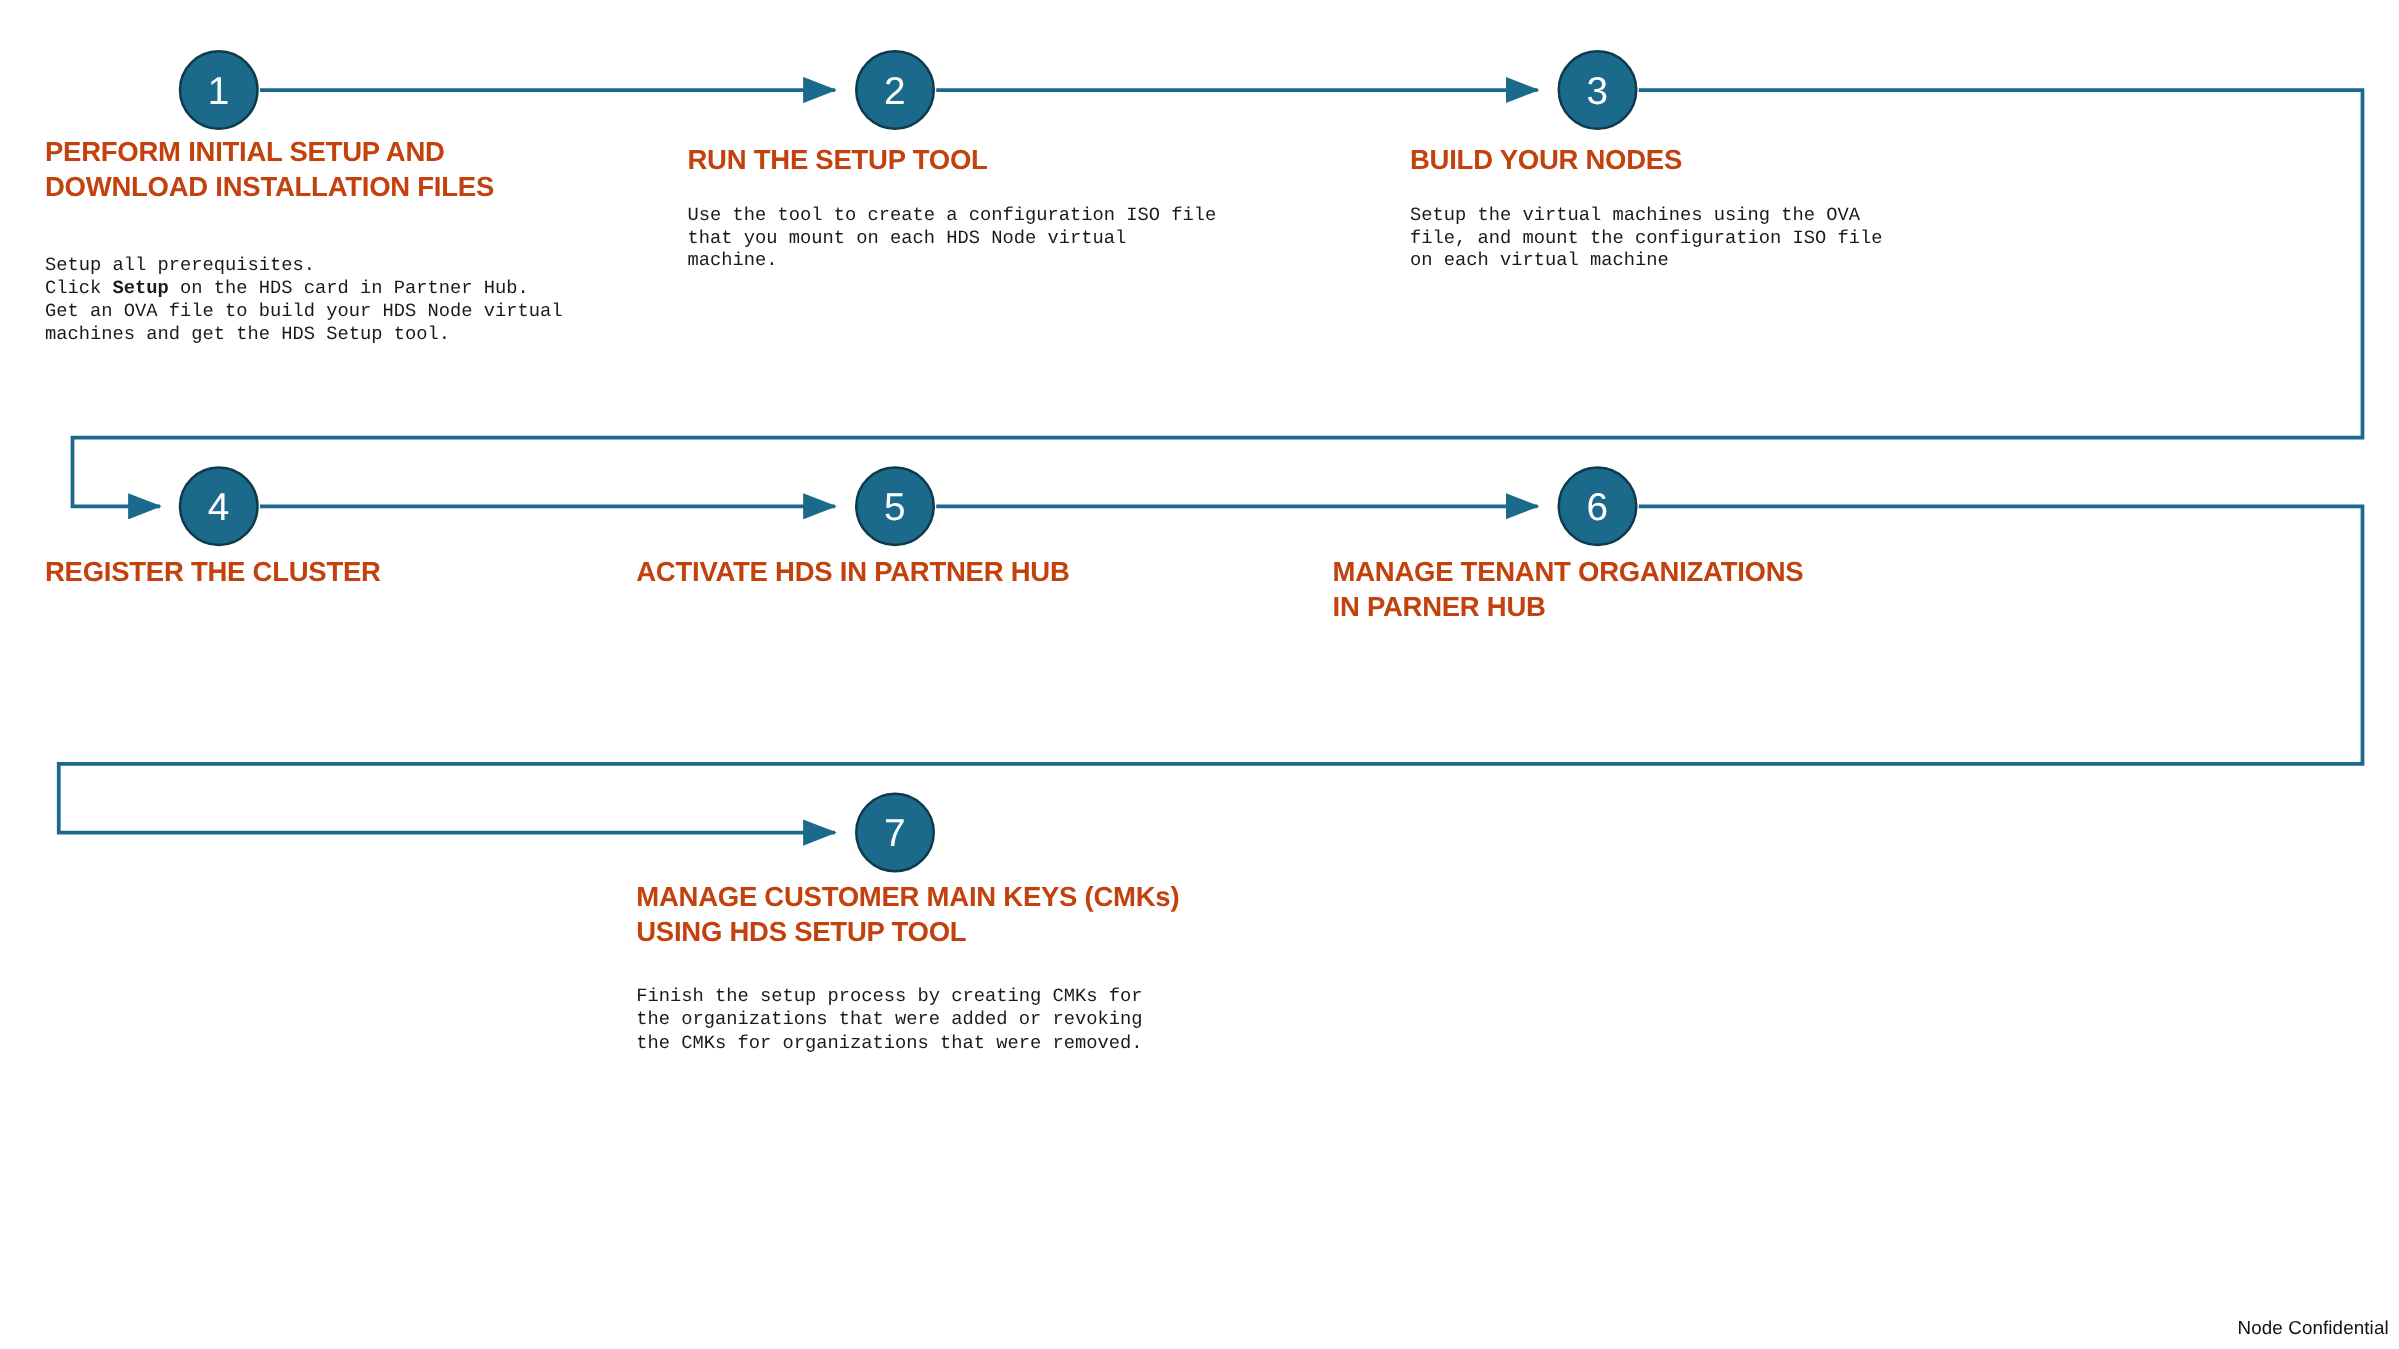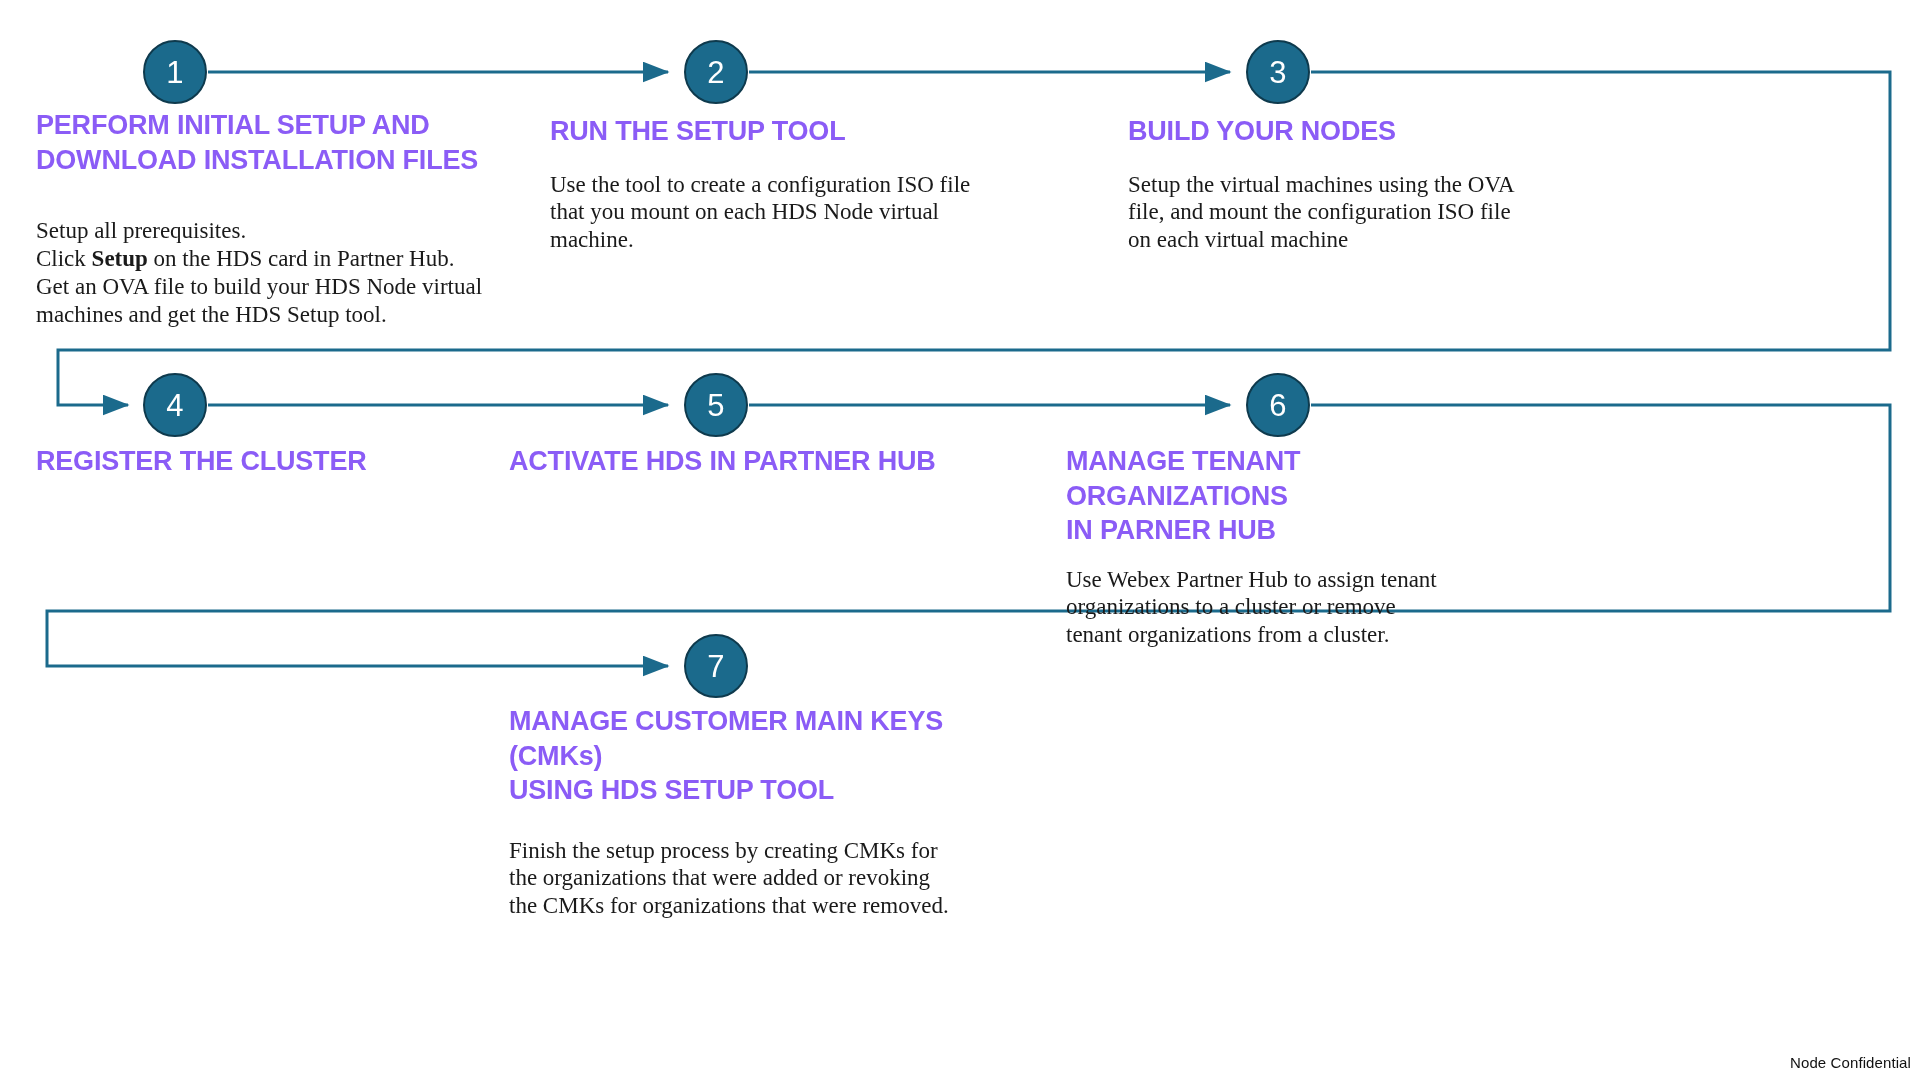--- a/index.html
+++ b/index.html
@@ -50,31 +50,31 @@
     line-height: 1;
     letter-spacing: 0.5px;
   }
   .step-text {
     position: absolute;
     z-index: 4;
   }
   .step-title {
     font-family: "Liberation Sans", sans-serif;
     font-weight: bold;
-    font-size: 27px;
+    font-size: 22px;
     line-height: 1.28;
     letter-spacing: -0.2px;
-    color: #8b5cf6;
+    color: #c2410c;
     margin: 0;
     white-space: pre-line;
   }
   .step-body {
-    font-family: Liberation Serif, serif;
+    font-family: Liberation Mono, monospace;
     font-weight: normal;
-    font-size: 23px;
+    font-size: 15px;
     line-height: 1.21;
     color: #1a1a1a;
     margin: 0;
     white-space: pre-line;
   }
   .step-body b { font-weight: bold; }
   .footer-note {
     position: absolute;
     right: 8px;
     bottom: 8px;
@@ -177,23 +177,20 @@
   <div class="step-text" id="text-5">
     <p class="step-title">ACTIVATE HDS IN PARTNER HUB</p>
   </div>
 
   <div class="step-node" id="node-6">
     <span class="step-num">6</span>
   </div>
   <div class="step-text" id="text-6">
     <p class="step-title">MANAGE TENANT ORGANIZATIONS
 IN PARNER HUB</p>
-    <p class="step-body">Use Webex Partner Hub to assign tenant
-organizations to a cluster or remove
-tenant organizations from a cluster.</p>
   </div>
 
   <div class="step-node" id="node-7">
     <span class="step-num">7</span>
   </div>
   <div class="step-text" id="text-7">
     <p class="step-title">MANAGE CUSTOMER MAIN KEYS (CMKs)
 USING HDS SETUP TOOL</p>
     <p class="step-body">Finish the setup process by creating CMKs for
 the organizations that were added or revoking

